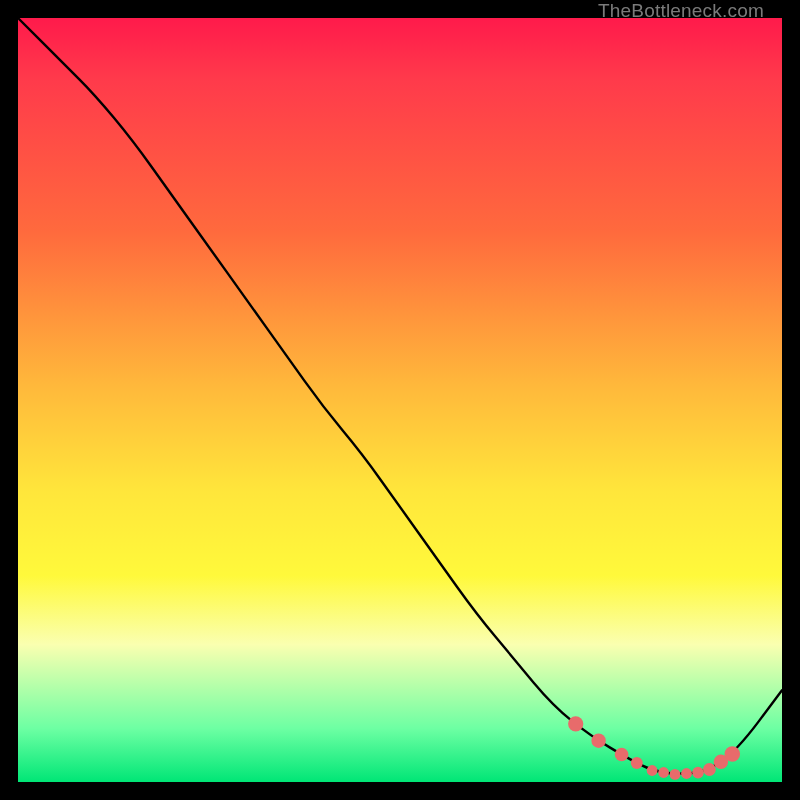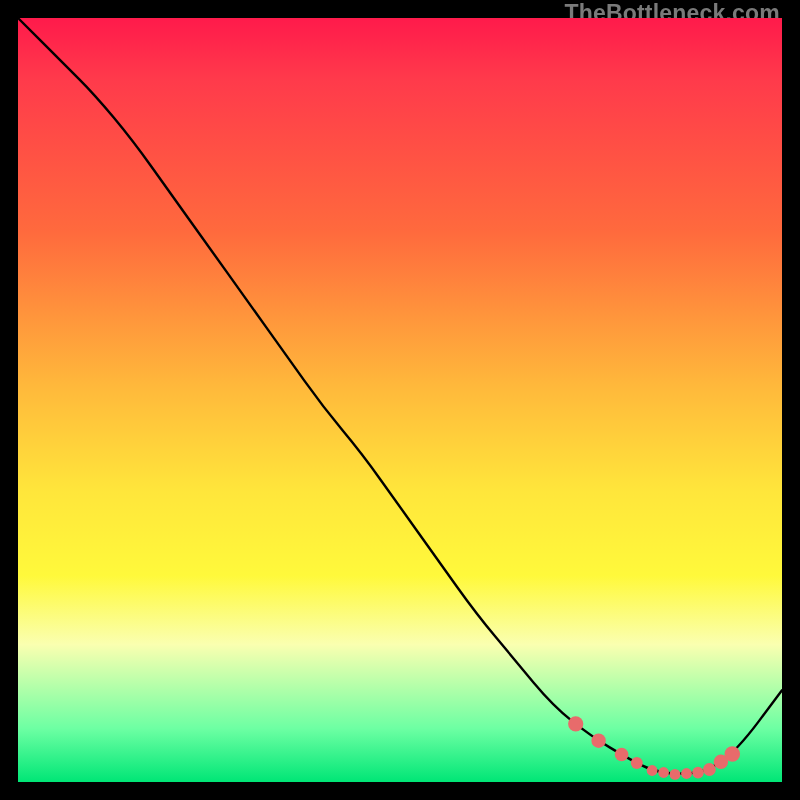--- a/index.html
+++ b/index.html
@@ -39,24 +39,24 @@
     position: absolute;
     left: 0;
     top: 0;
     width: 764px;
     height: 764px;
     overflow: visible;
   }
   .watermark {
     position: absolute;
     top: 0px;
-    right: 20px;
+    right: 36px;
     color: #7a7a7a;
-    font-size: 23px;
-    font-weight: 700;
+    font-size: 19px;
+    font-weight: 400;
     letter-spacing: 0.2px;
     user-select: none;
   }
 </style>
 </head>
 <body>
 
 <div class="stage">
   <div class="watermark">TheBottleneck.com</div>
   <div class="plot">

